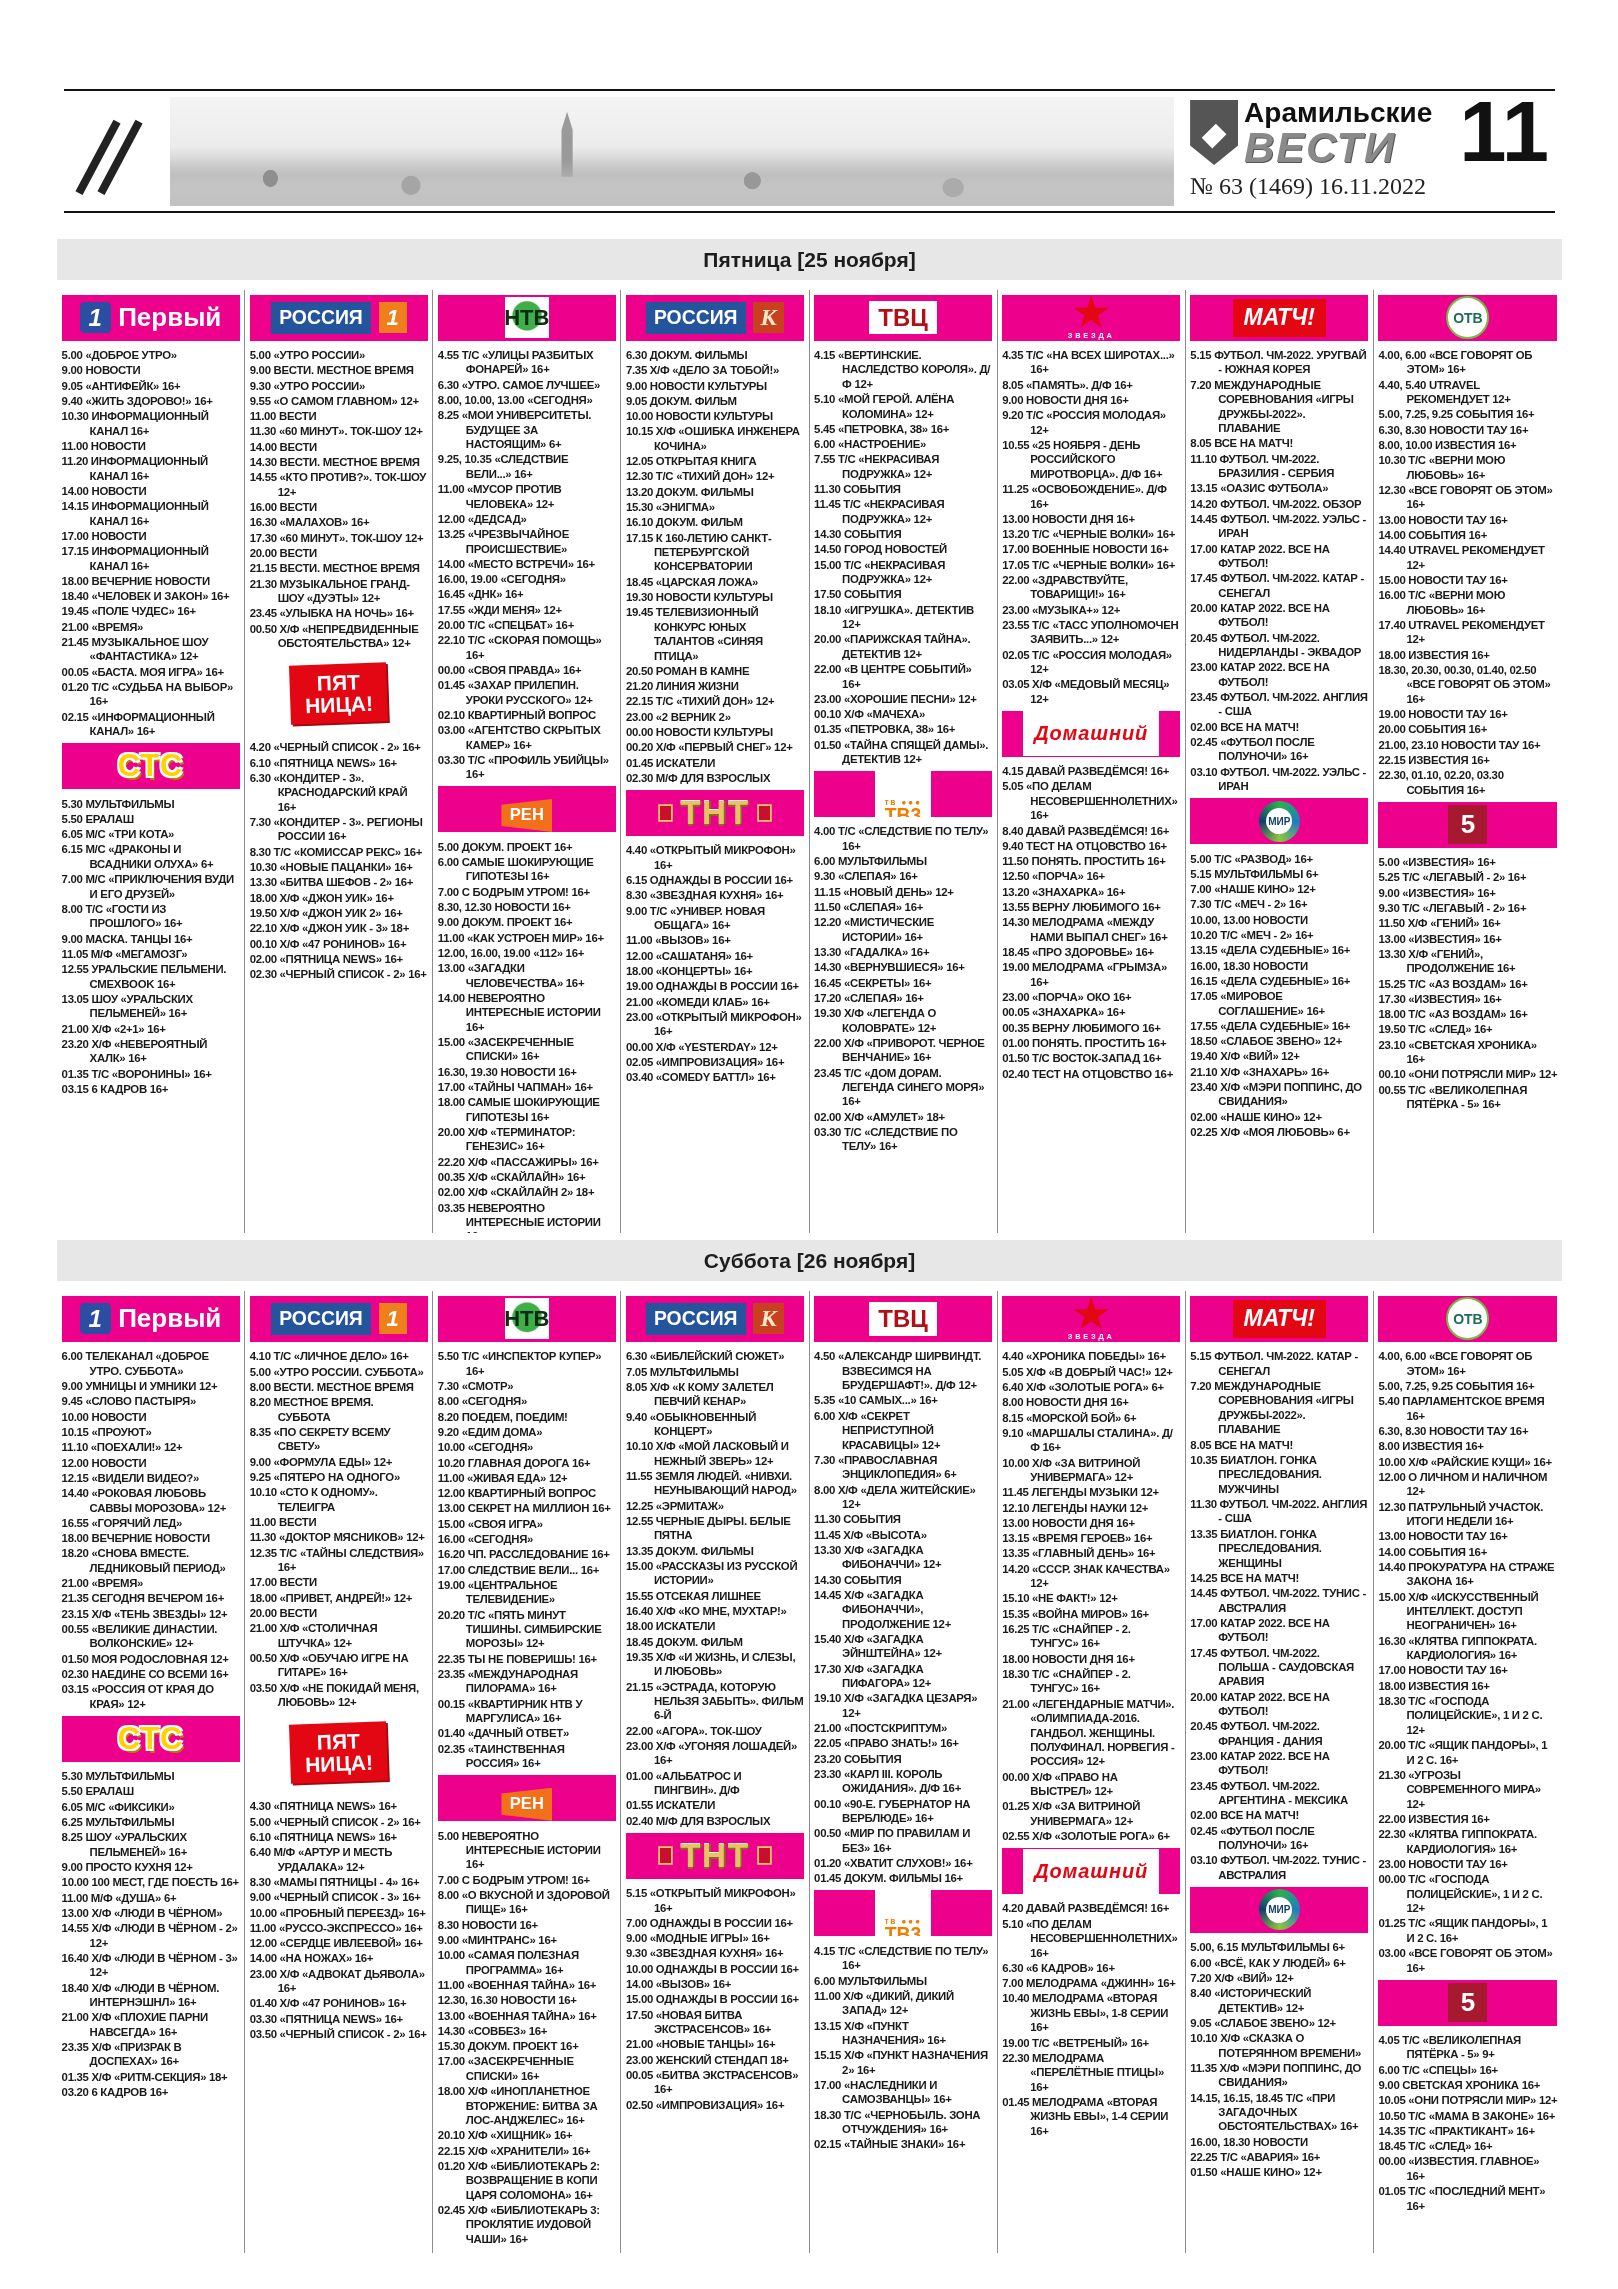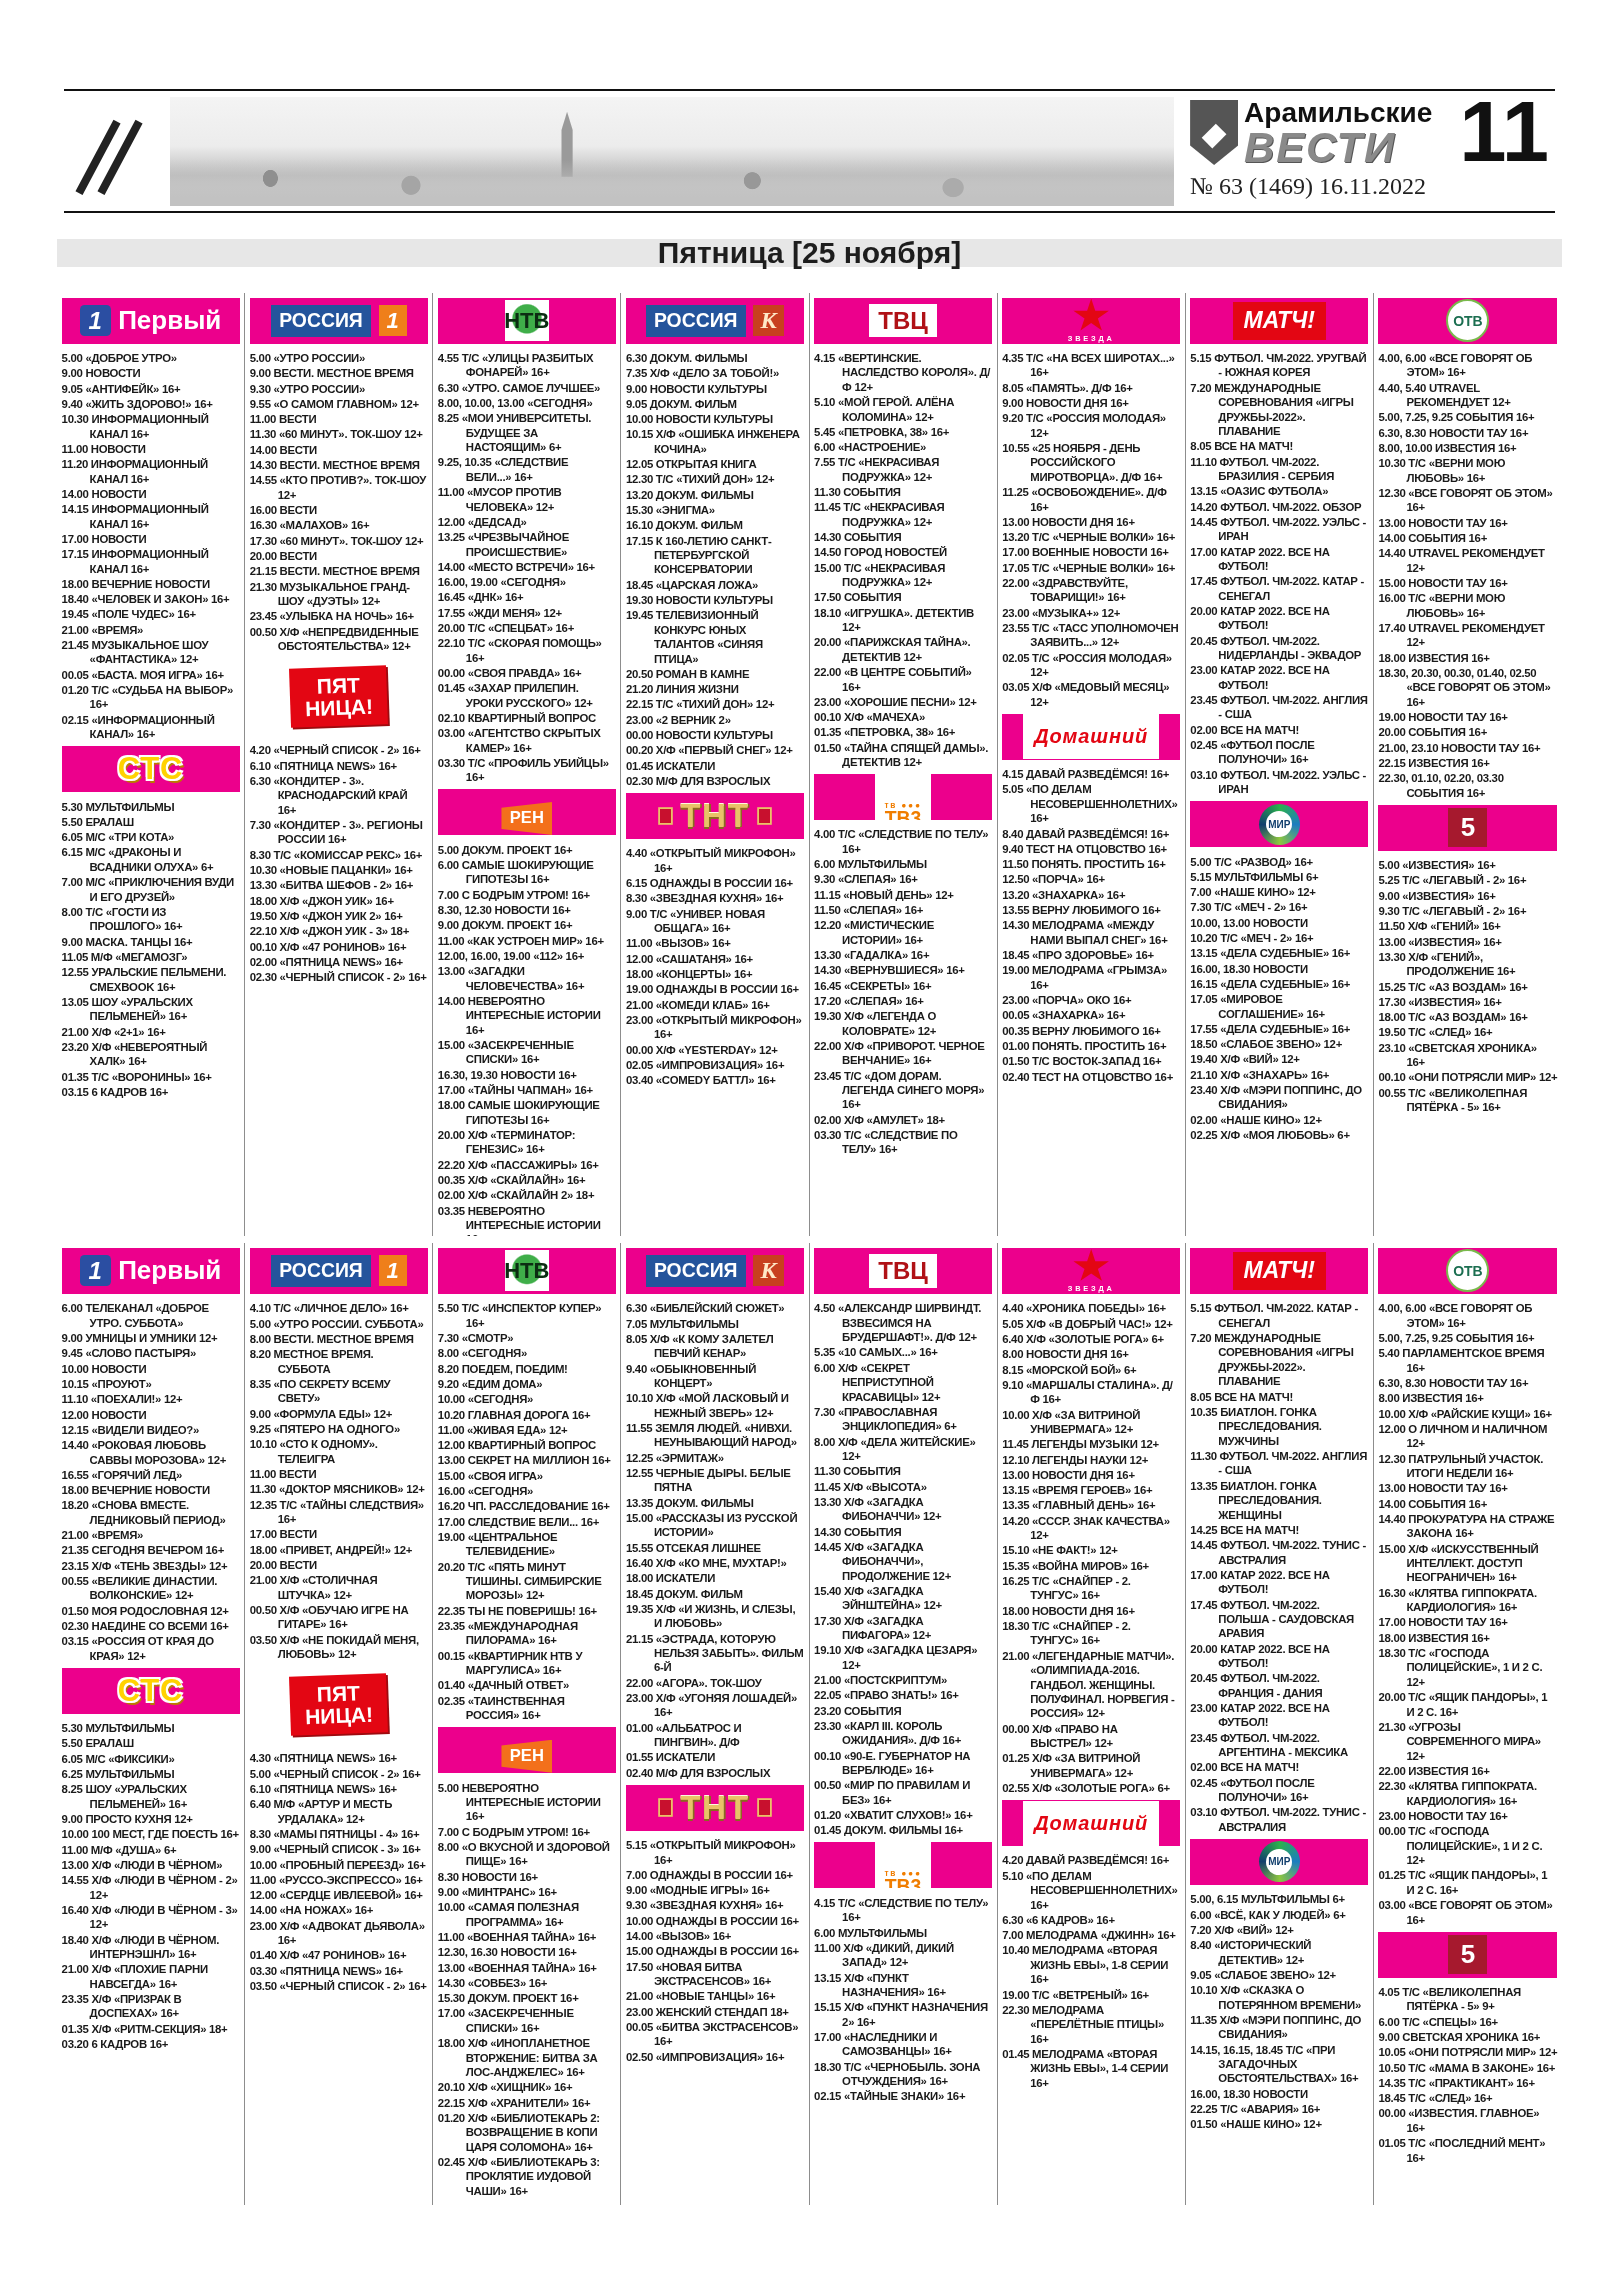--- a/index.html
+++ b/index.html
@@ -30,22 +30,22 @@
   .arms{grid-row:1/3;width:48px;height:65px;background:#555;
         clip-path:polygon(0 0,100% 0,100% 70%,50% 100%,0 70%);position:relative;}
   .arms:before{content:"";position:absolute;left:50%;top:55%;width:14.8px;height:20px;background:#fff;
         transform:translate(-50%,-50%) rotate(45deg);}
   .brand-top{grid-column:2;grid-row:1;font-size:28px;font-weight:700;color:#111;}
   .brand-main{grid-column:2;grid-row:2;font-size:42px;font-weight:700;color:#8a8a8a;
         text-shadow:0.9px 0.9px 0 #555;font-style:italic;letter-spacing:1.8px;line-height:.9;}
   .pageno{grid-column:3;grid-row:1/3;font-size:85px;font-weight:700;color:#111;line-height:.9;text-align:right;}
   .issue{grid-column:1/3;grid-row:3;font-family:"Liberation Serif",serif;font-size:24px;color:#222;white-space:nowrap;}
   
-  .day-bar{height:28px;background:#e7e7e7;display:flex;align-items:center;justify-content:center;
-           font-size:30px;font-weight:700;color:#1d1d1d;margin:0 0 26px;}
+  .day-bar{height:41px;background:#e7e7e7;display:flex;align-items:center;justify-content:center;
+           font-size:21px;font-weight:700;color:#1d1d1d;margin:0 0 10px;}
   .day-grid{display:grid;grid-template-columns:repeat(8,1fr);overflow:hidden;margin-bottom:7.4px;}
   .day-grid.friday{height:943px;}
   .day-grid.saturday{height:962px;}
   .col{border-right:0.9px solid #8d8d8d;padding:0 4.6px;overflow:hidden;}
   .col:last-child{border-right:none;}
   .prog{font-size:11.4px;line-height:14.4px;font-weight:700;letter-spacing:-0.3px;
         padding-left:28px;text-indent:-28px;margin-bottom:0.9px;}
   
   .lb{height:46px;background:#ec008c;margin:4.6px 0 7.4px;display:flex;flex-direction:row;
       align-items:center;justify-content:center;gap:7.4px;position:relative;overflow:hidden;}
@@ -495,20 +495,21 @@
             <div class="prog">15.25 Т/С «АЗ ВОЗДАМ» 16+</div>
             <div class="prog">17.30 «ИЗВЕСТИЯ» 16+</div>
             <div class="prog">18.00 Т/С «АЗ ВОЗДАМ» 16+</div>
             <div class="prog">19.50 Т/С «СЛЕД» 16+</div>
             <div class="prog">23.10 «СВЕТСКАЯ ХРОНИКА» 16+</div>
             <div class="prog">00.10 «ОНИ ПОТРЯСЛИ МИР» 12+</div>
             <div class="prog">00.55 Т/С «ВЕЛИКОЛЕПНАЯ ПЯТЁРКА - 5» 16+</div>
           </div>
         </div>
       </div>
+      <div class="day-bar">Суббота [26 ноября]</div>
       <div class="day-grid saturday">
         <div class="col">
           <div class="lb lg-pervyj">
             <span class="badge">1</span>
             <span class="txt">Первый</span>
           </div>
           <div class="list">
             <div class="prog">6.00 ТЕЛЕКАНАЛ «ДОБРОЕ УТРО. СУББОТА»</div>
             <div class="prog">9.00 УМНИЦЫ И УМНИКИ 12+</div>
             <div class="prog">9.45 «СЛОВО ПАСТЫРЯ»</div>

